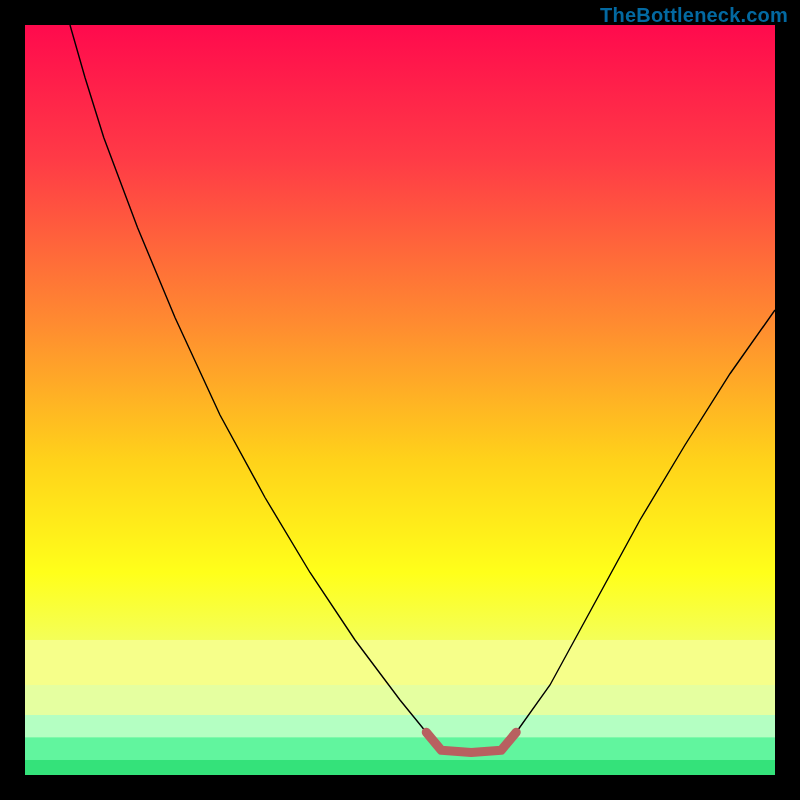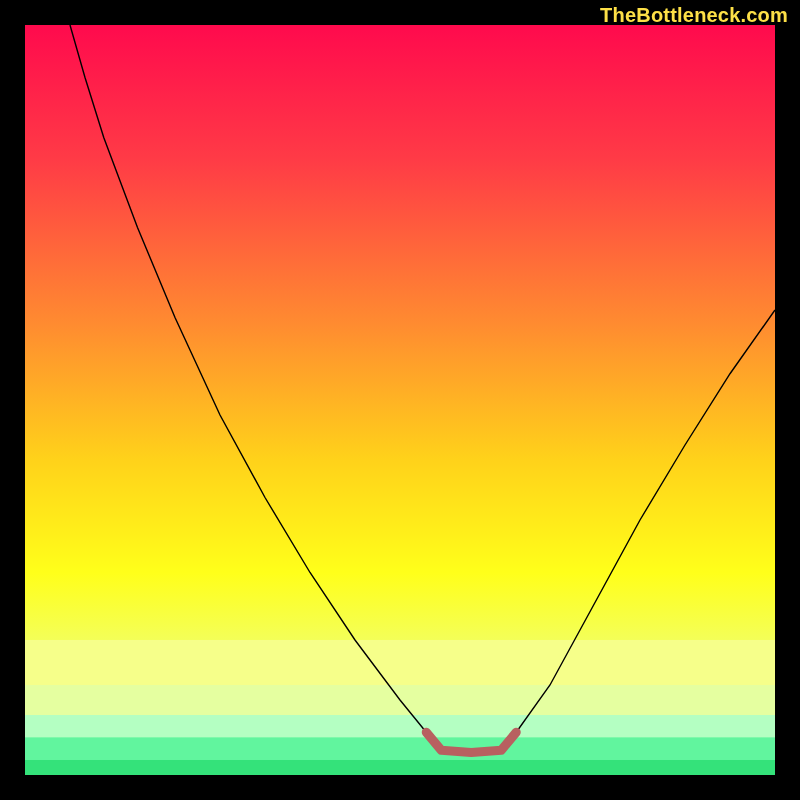--- a/index.html
+++ b/index.html
@@ -29,21 +29,21 @@
     display: block;
     width: 100%;
     height: 100%;
   }
   .watermark {
     position: absolute;
     top: 4px;
     right: 12px;
     font-size: 20px;
     font-weight: 600;
-    color: #fde047;
+    color: #0369a1;
     letter-spacing: 0.2px;
   }
 </style>
 </head>
 <body>
 
 <div class="frame">
   <div class="plot">
     <svg viewBox="0 0 100 100" preserveAspectRatio="none">
       <defs>

